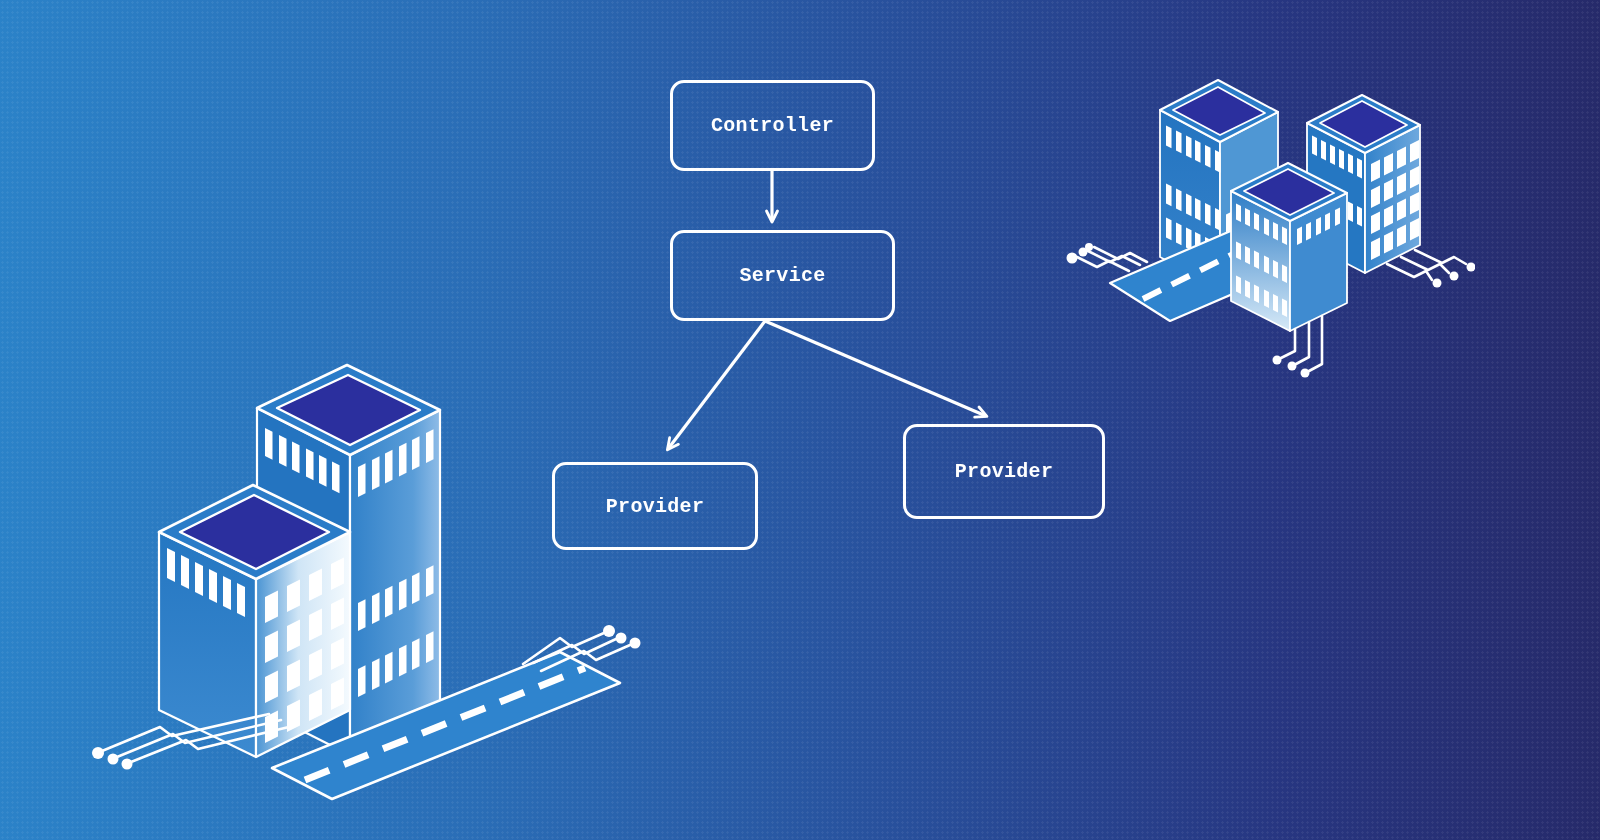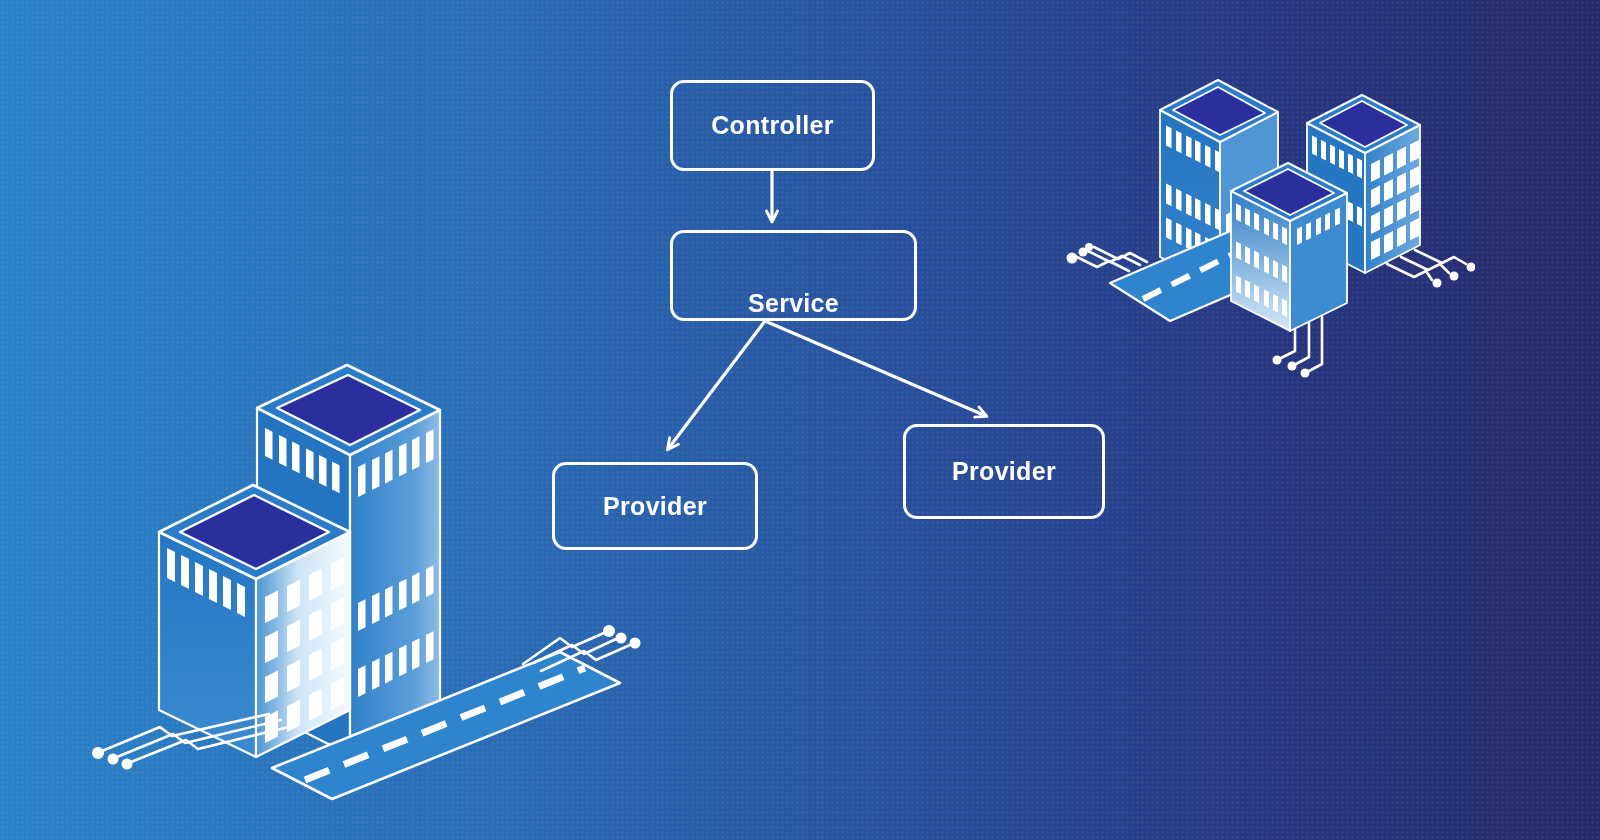--- a/index.html
+++ b/index.html
@@ -19,25 +19,26 @@
   .city{position:absolute;}
   .city-left{left:55px;top:350px;width:600px;height:460px;}
   .city-right{left:1025px;top:35px;width:450px;height:350px;}
   .arrow-layer{position:absolute;left:0;top:0;width:1600px;height:840px;pointer-events:none;}
   .node{
     position:absolute;
     border:3.5px solid #ffffff;
     border-radius:14px;
     display:flex;align-items:center;justify-content:center;
     color:#ffffff;
-    font-size:25px;font-weight:700;letter-spacing:.3px;
+    font-size:20px;font-weight:700;letter-spacing:.3px;
     box-sizing:border-box;
+    font-family:Liberation Mono, monospace;
   }
   .node-controller{left:670px;top:80px;width:205px;height:91px;}
-  .node-service{left:670px;top:230px;width:247px;height:91px;align-items:flex-end;}
+  .node-service{left:670px;top:230px;width:225px;height:91px;}
   .node-provider-left{left:552px;top:462px;width:206px;height:88px;}
   .node-provider-right{left:903px;top:424px;width:202px;height:95px;}
   svg .trace{fill:none;stroke:#fff;stroke-width:2.6;stroke-linejoin:round;stroke-linecap:round;}
   svg .edge{stroke:#fff;stroke-linejoin:round;}
 </style>
 </head>
 <body>
 
 <div class="stage">
   <div class="texture"></div>

